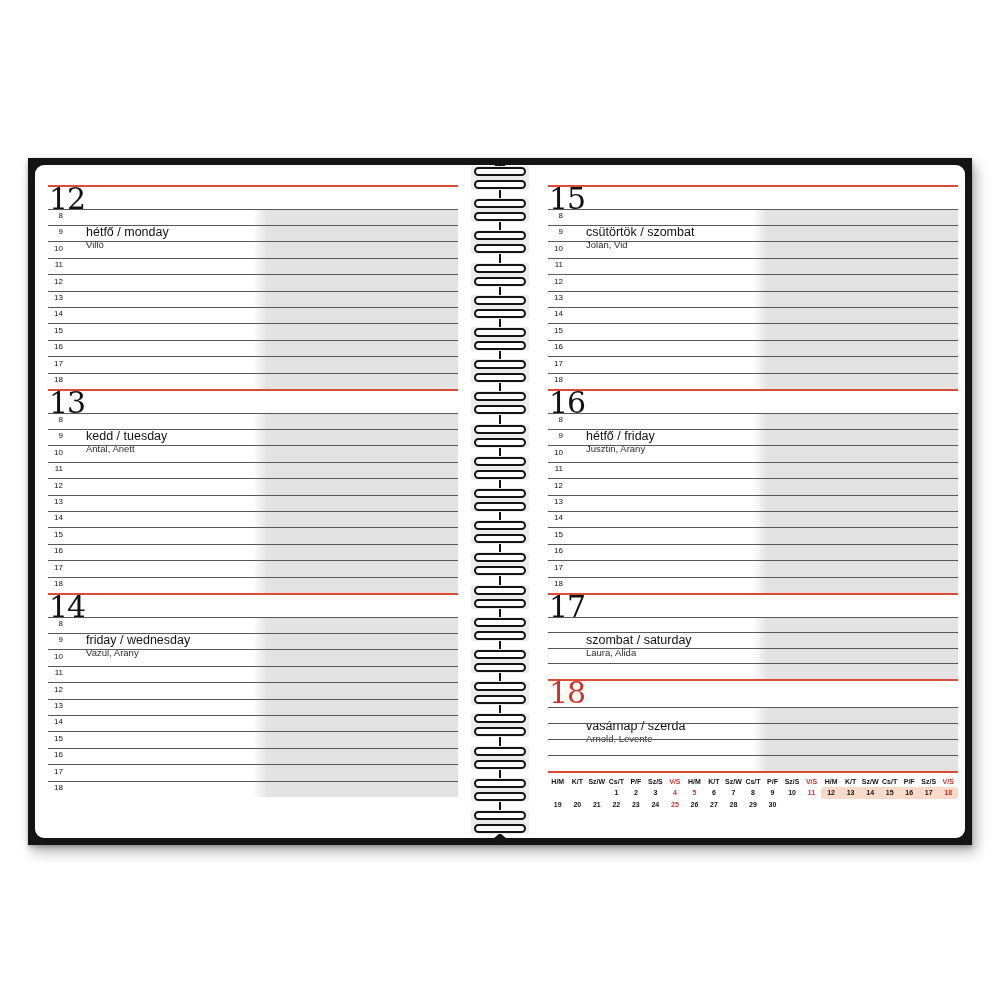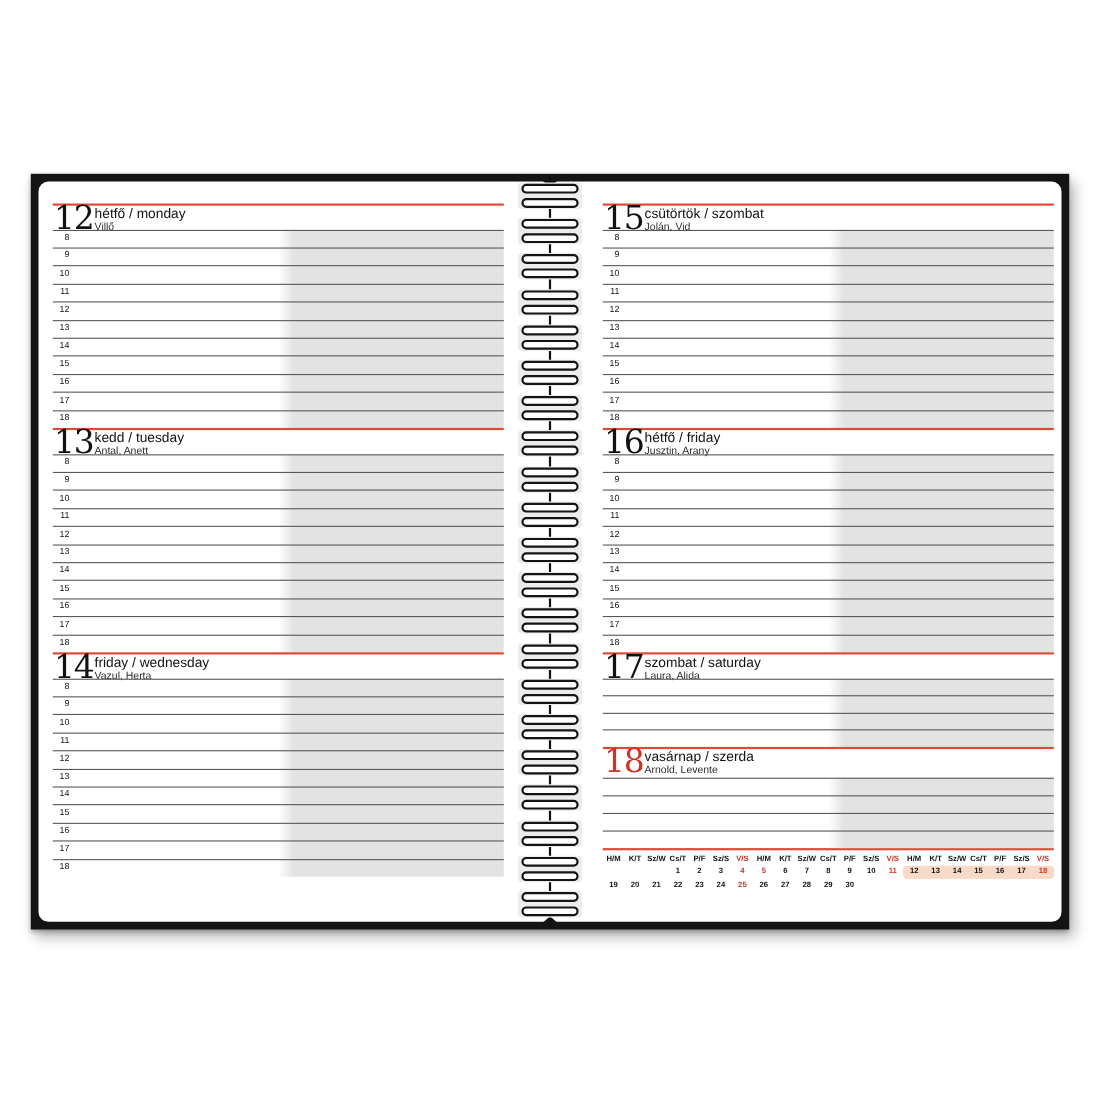--- a/index.html
+++ b/index.html
@@ -23,21 +23,21 @@
 
   .day-block{position:relative;border-top:2.5px solid var(--red);height:204px;box-sizing:border-box;}
   .day-block.plain{height:86px;}
   .day-block.plain.sunday{height:92px;}
   .day-header{display:flex;align-items:flex-start;padding-left:1px;}
   .day-num{
     width:37px;font-family:"DejaVu Serif", serif;font-size:30px;line-height:24px;
     color:var(--ink);letter-spacing:-1px;
   }
   .day-num.red{color:var(--redtext);}
-  .day-titles{padding-top:1px;}
+  .day-titles{padding-top:1px;margin-top:38px;}
   .day-label{font-size:12.5px;line-height:12px;color:var(--ink);}
   .day-names{font-size:9.5px;line-height:9px;color:#2e2e2e;margin-top:1.5px;}
   .rows{position:absolute;left:0;right:0;top:21.5px;bottom:0;display:flex;flex-direction:column;}
   .sunday .rows{top:25.5px;}
   .shade{
     position:absolute;top:0;bottom:0;right:0;width:205px;z-index:0;
     background:linear-gradient(90deg, rgba(227,227,227,0) 0px, #e3e3e3 14px);
   }
   .row{flex:1 1 0;border-top:1.5px solid var(--line);position:relative;z-index:1;}
   .hour-label{position:absolute;top:2.5px;left:4px;width:11px;text-align:right;font-size:8px;line-height:8px;color:var(--ink);}
@@ -164,21 +164,21 @@
               <div class="row">
                 <span class="hour-label">18</span>
               </div>
             </div>
           </div>
           <div class="day-block">
             <div class="day-header">
               <div class="day-num">14</div>
               <div class="day-titles">
                 <div class="day-label">friday / wednesday</div>
-                <div class="day-names">Vazul, Herta</div>
+                <div class="day-names">Vazul, Arany</div>
               </div>
             </div>
             <div class="rows">
               <div class="shade"></div>
               <div class="row">
                 <span class="hour-label">8</span>
               </div>
               <div class="row">
                 <span class="hour-label">9</span>
               </div>

